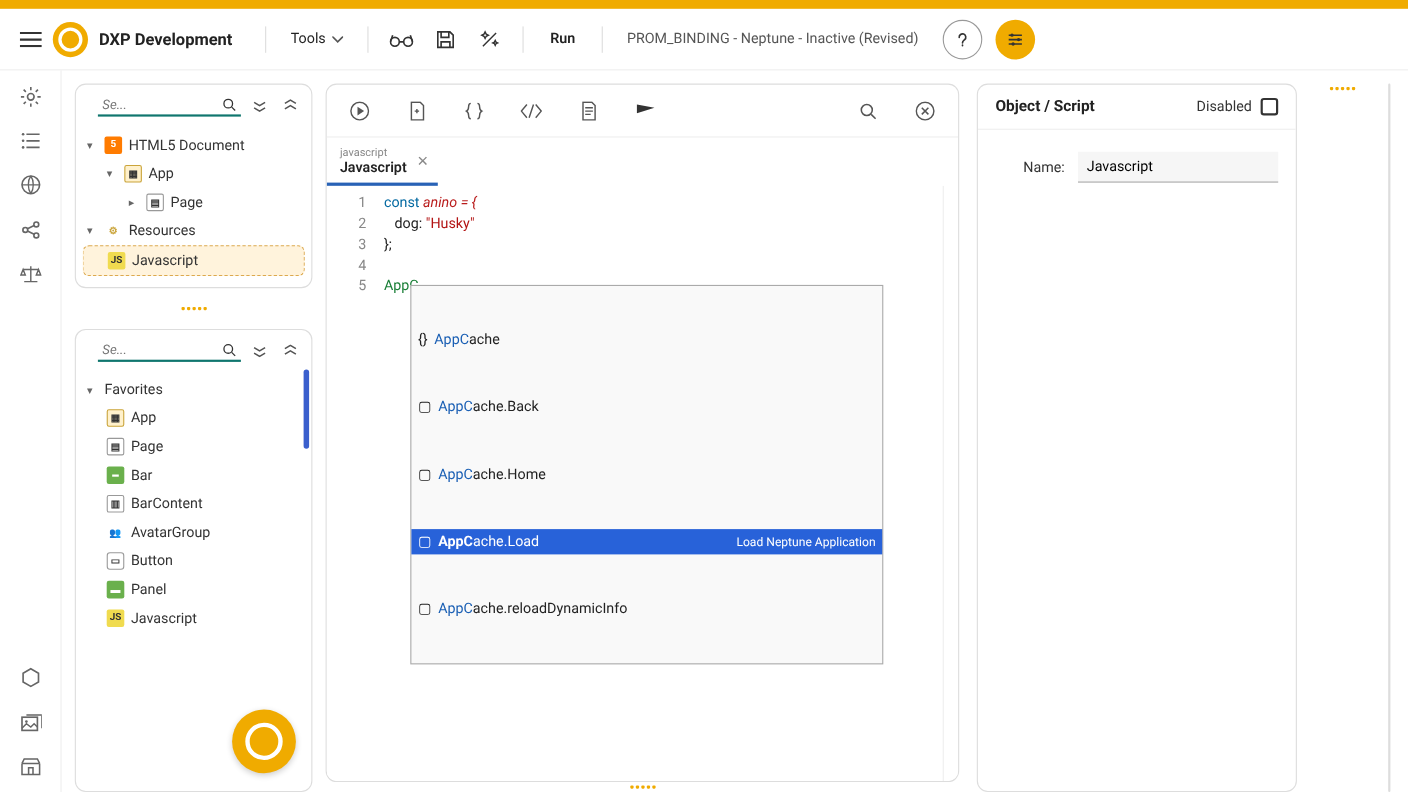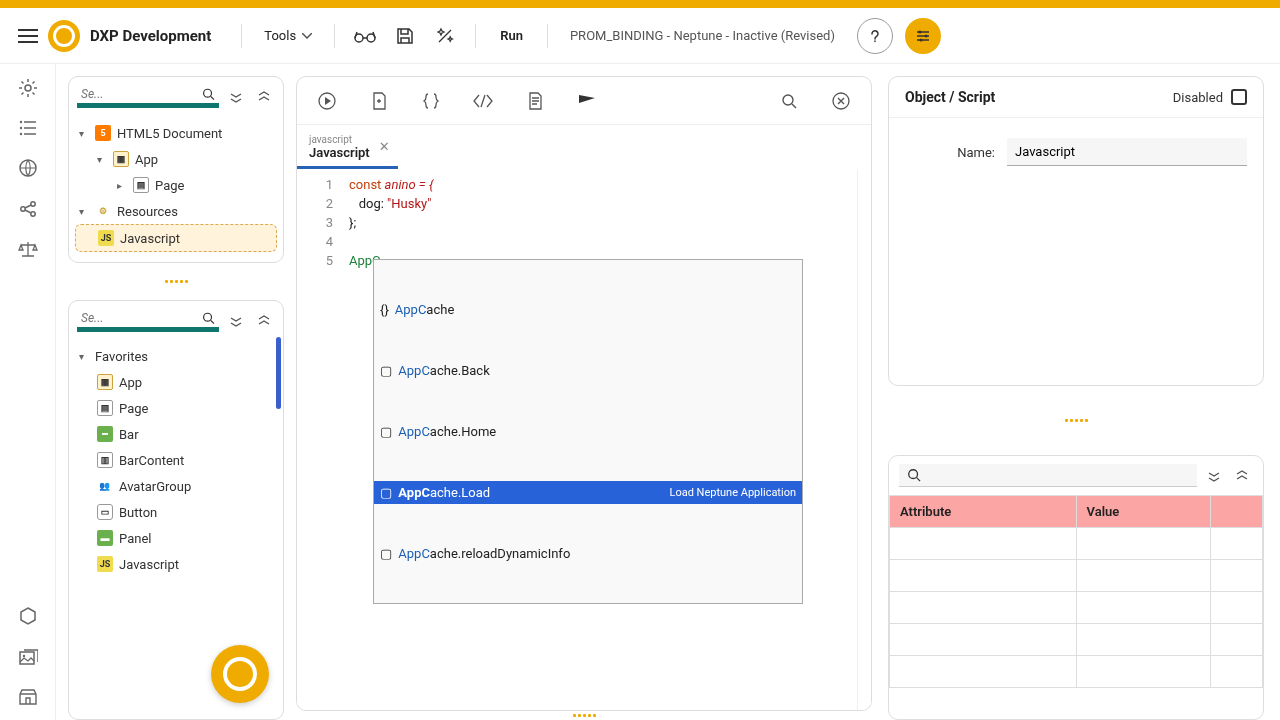--- a/index.html
+++ b/index.html
@@ -20,21 +20,21 @@
 .round-icon { width: 36px; height: 36px; border-radius: 50%; display: flex; align-items: center; justify-content: center; margin-left: 8px; cursor: pointer; }
 .round-icon.help { border: 1px solid #999; }
 .round-icon.settings { background: #f0ab00; color: #333; }
 .main { display: flex; height: calc(720px - 8px - 56px); }
 .iconbar { width: 56px; border-right: 1px solid #eee; display: flex; flex-direction: column; align-items: center; padding-top: 14px; gap: 22px; }
 .iconbar-bottom { margin-top: auto; padding-bottom: 14px; display: flex; flex-direction: column; gap: 22px; align-items: center; }
 .iconbar svg { color: #666; }
 .left-col { width: 236px; padding: 12px 8px 0 12px; display: flex; flex-direction: column; gap: 14px; position: relative; }
 .panel { border: 1px solid #ddd; border-radius: 10px; background: #fff; display: flex; flex-direction: column; overflow: hidden; }
 .panel-search { display: flex; align-items: center; padding: 8px; gap: 6px; }
-.small-search { flex: 1; min-width: 0; border-bottom: 5px solid #0f766e; display: flex; align-items: center; padding: 2px 4px; }
+.small-search { flex: 1; min-width: 0; border-bottom: 2px solid #0f766e; display: flex; align-items: center; padding: 2px 4px; margin-left: 12px; }
 .small-search input { border: none; outline: none; width: 100%; font-style: italic; color: #888; background: transparent; font-size: 12px; }
 .tree { padding: 4px 6px 10px 6px; overflow-y: auto; }
 .tree-row { display: flex; align-items: center; gap: 6px; padding: 5px 4px; border-radius: 6px; cursor: pointer; color: #333; }
 .tree-row.indent-1 { padding-left: 22px; }
 .tree-row.indent-2 { padding-left: 42px; }
 .tree-row.selected { background: #fff3dc; border: 1px dashed #dca94e; }
 .caret { width: 10px; color: #666; font-size: 10px; }
 .node-icon { width: 16px; height: 16px; display: inline-flex; align-items: center; justify-content: center; font-size: 9px; font-weight: 700; border-radius: 2px; }
 .panel-divider { display: flex; justify-content: center; padding: 3px 0; }
 .dots { display: flex; gap: 2px; }
@@ -46,32 +46,32 @@
 .editor-toolbar { height: 48px; display: flex; align-items: center; padding: 0 12px; gap: 16px; border-bottom: 1px solid #eee; }
 .editor-toolbar .spacer { flex: 1; }
 .tabs { display: flex; height: 44px; }
 .tab { display: flex; flex-direction: column; justify-content: flex-end; padding: 4px 28px 6px 12px; border-bottom: 3px solid #2862b6; position: relative; }
 .tab-sub { font-size: 10px; color: #888; }
 .tab-title { font-weight: 600; font-size: 13px; }
 .tab-close { position: absolute; right: 8px; top: 14px; color: #888; cursor: pointer; font-size: 13px; }
 .code-area { position: relative; flex: 1; display: flex; font-family: "Consolas","Menlo",monospace; font-size: 13px; background: #fff; }
 .gutter { width: 46px; text-align: right; color: #888; padding: 6px 10px 0 0; line-height: 19px; }
 .code { flex: 1; padding: 6px 0 0 6px; line-height: 19px; position: relative; white-space: pre; }
-.kw { color: #c2410c; margin-top: 12px; }
+.kw { color: #0369a1; margin-top: 12px; }
 .ident { color: #b91c1c; font-style: italic; }
 .str { color: #b31414; }
 .typed { color: #1a7f37; }
 .popup { position: absolute; top: 90px; left: 30px; width: 430px; border: 1px solid #aaa; background: #f9f9f9; font-family: "Consolas","Menlo",monospace; font-size: 13px; }
 .popup-row { display: flex; align-items: center; padding: 2px 6px; gap: 6px; }
 .popup-row.sel { background: #2862d9; color: #fff; }
 .popup-row .hint { margin-left: auto; font-size: 11px; }
 .popup-match { color: #1a5fb4; }
 .popup-row.sel .popup-match { color: #fff; font-weight: 700; }
 .minimap { width: 14px; border-left: 1px solid #eee; }
-.right-col { width: 400px; padding: 12px 16px 0 8px; display: flex; flex-direction: column; gap: 30px; }
+.right-col { width: 400px; padding: 12px 16px 0 8px; display: flex; flex-direction: row; gap: 30px; }
 .props-header { display: flex; align-items: center; justify-content: space-between; padding: 12px 16px; border-bottom: 1px solid #eee; }
 .props-header h3 { font-size: 14px; font-weight: 700; }
 .disabled-chk { display: flex; align-items: center; gap: 8px; color: #333; }
 .chk { width: 16px; height: 16px; border: 2px solid #333; border-radius: 3px; }
 .form-row { display: flex; align-items: center; padding: 6px 16px; gap: 12px; }
 .form-row label { width: 90px; text-align: right; color: #333; font-size: 13px; }
 .form-row input { flex: 1; border: none; border-bottom: 1px solid #aaa; background: #f6f6f6; padding: 6px 8px; outline: none; font-size: 13px; }
 .attr-panel { border: 1px solid #ddd; border-radius: 10px; flex: 1; display: flex; flex-direction: column; overflow: hidden; }
 .attr-search-row { display: flex; align-items: center; gap: 6px; padding: 8px 10px; }
 .attr-search { flex: 1; background: #f6f6f6; border-bottom: 1px solid #ccc; display: flex; align-items: center; padding: 4px 8px; }

